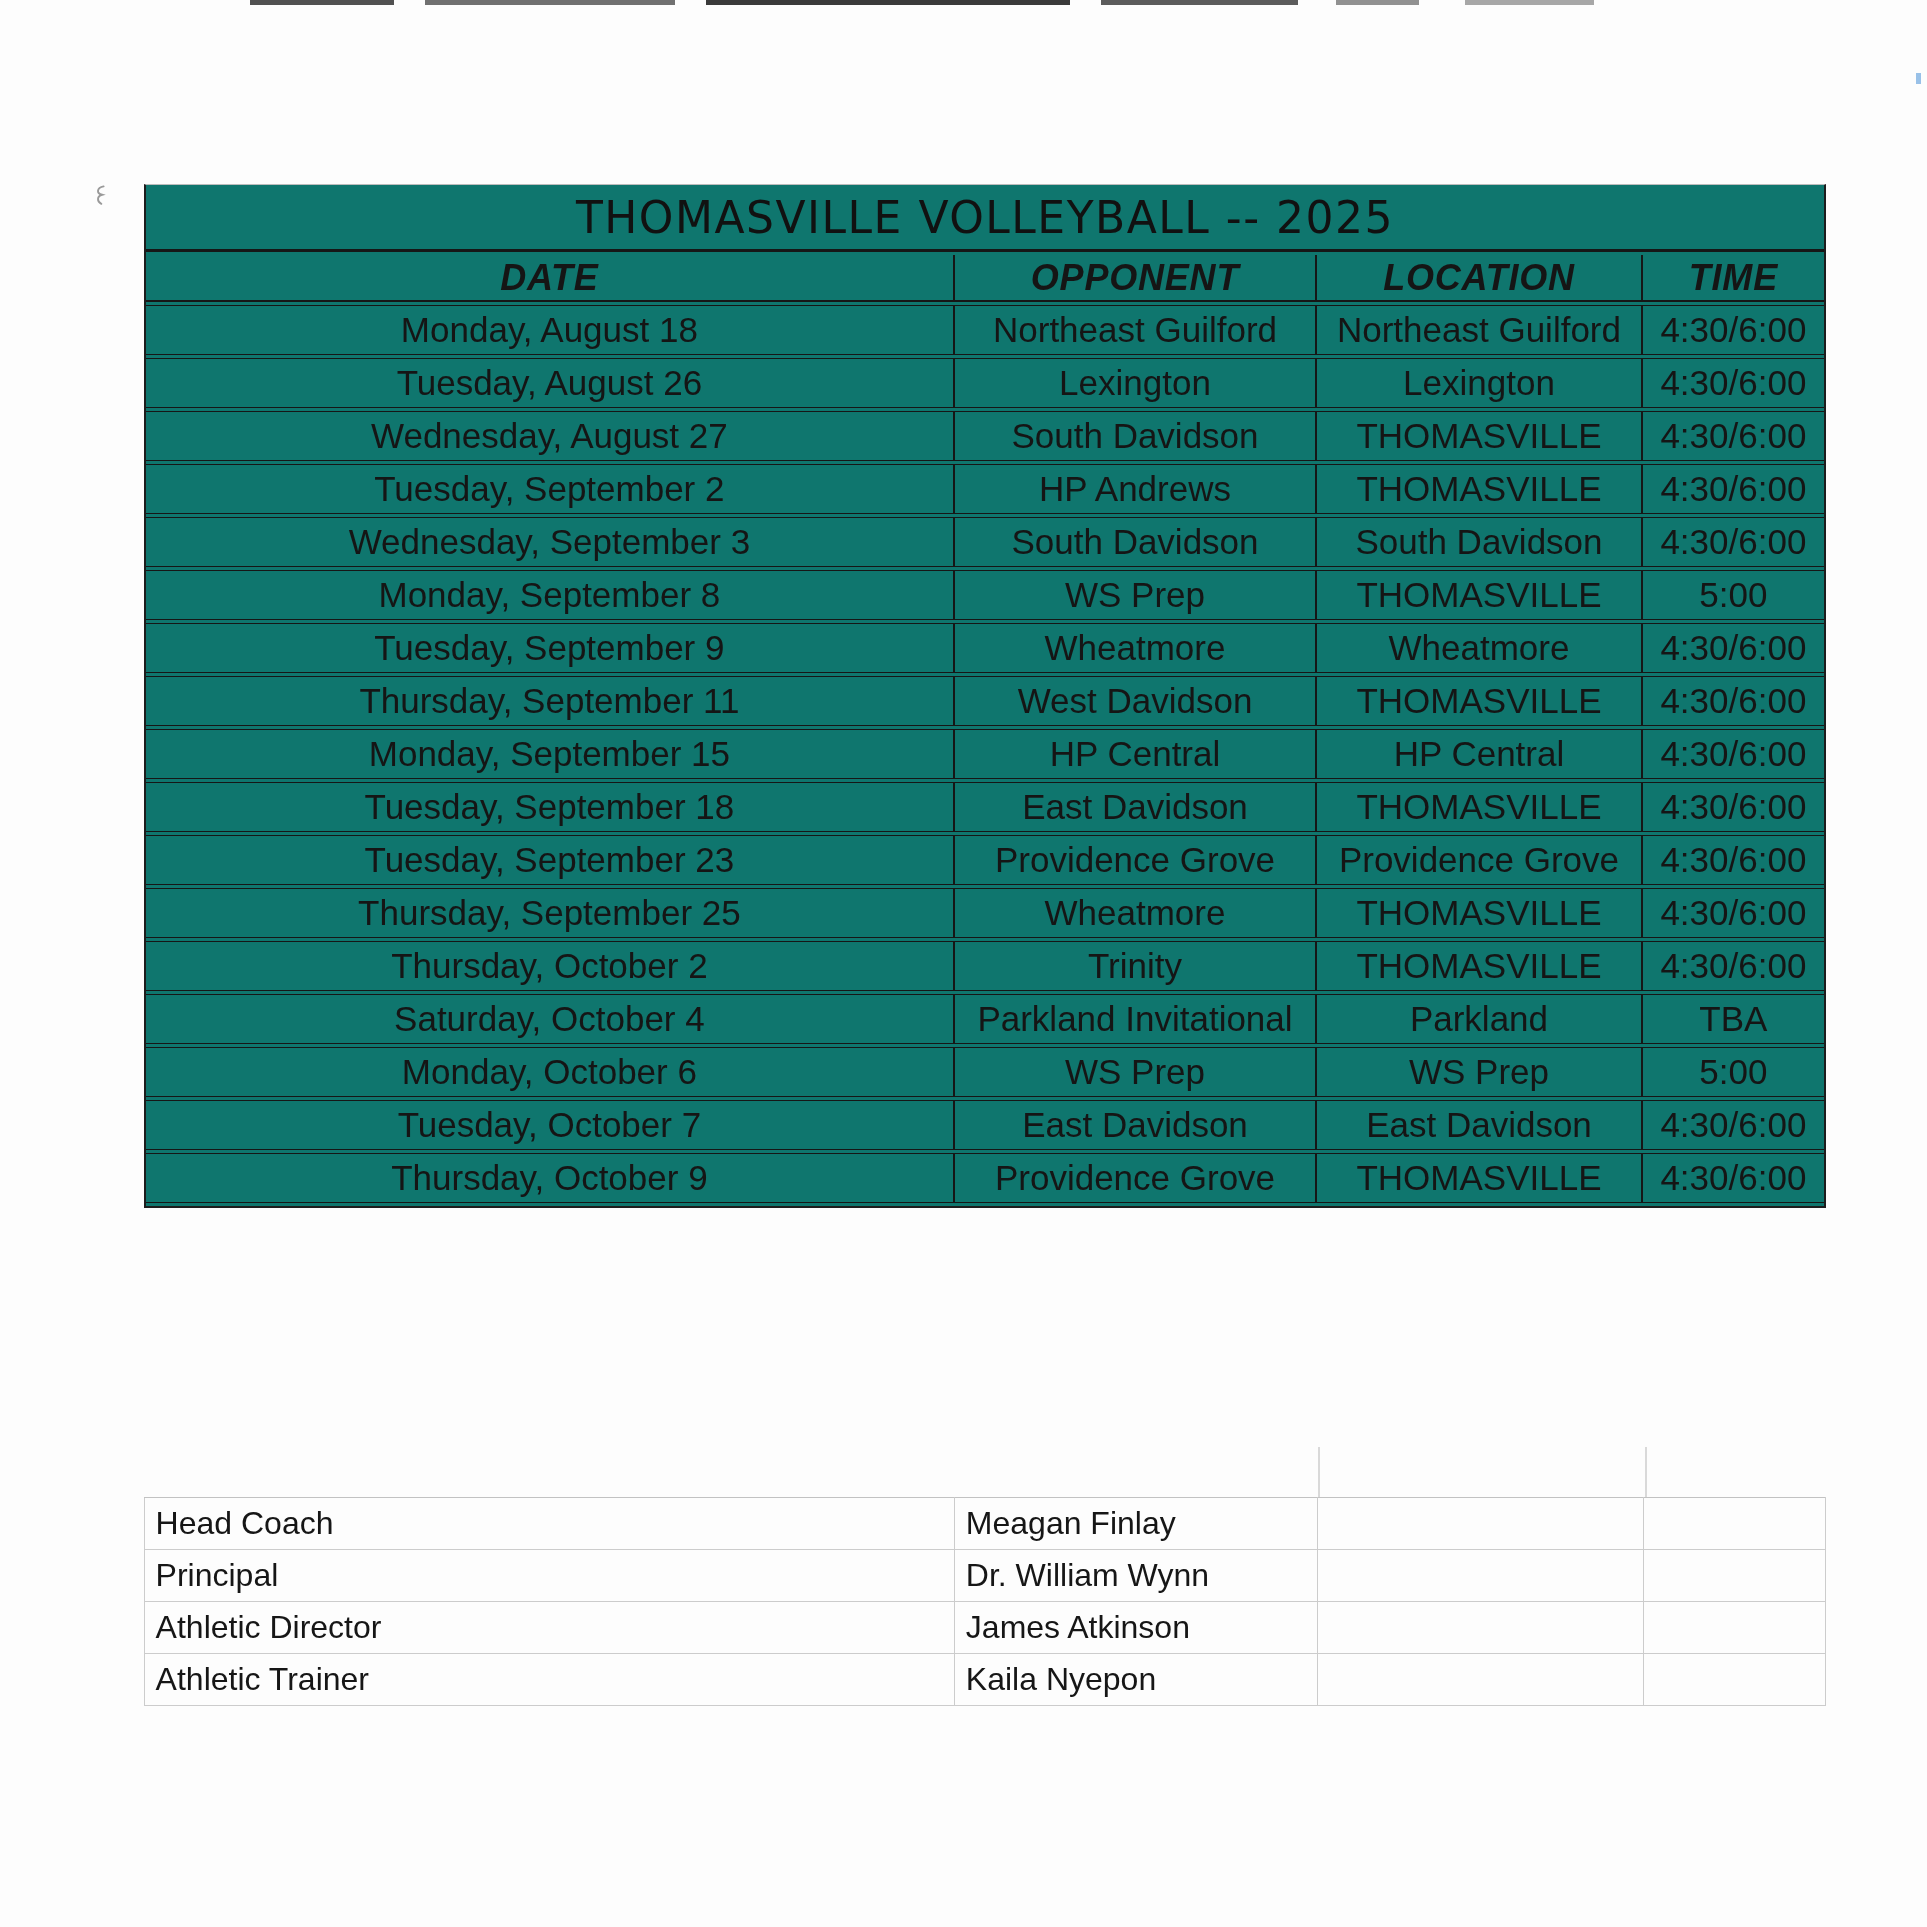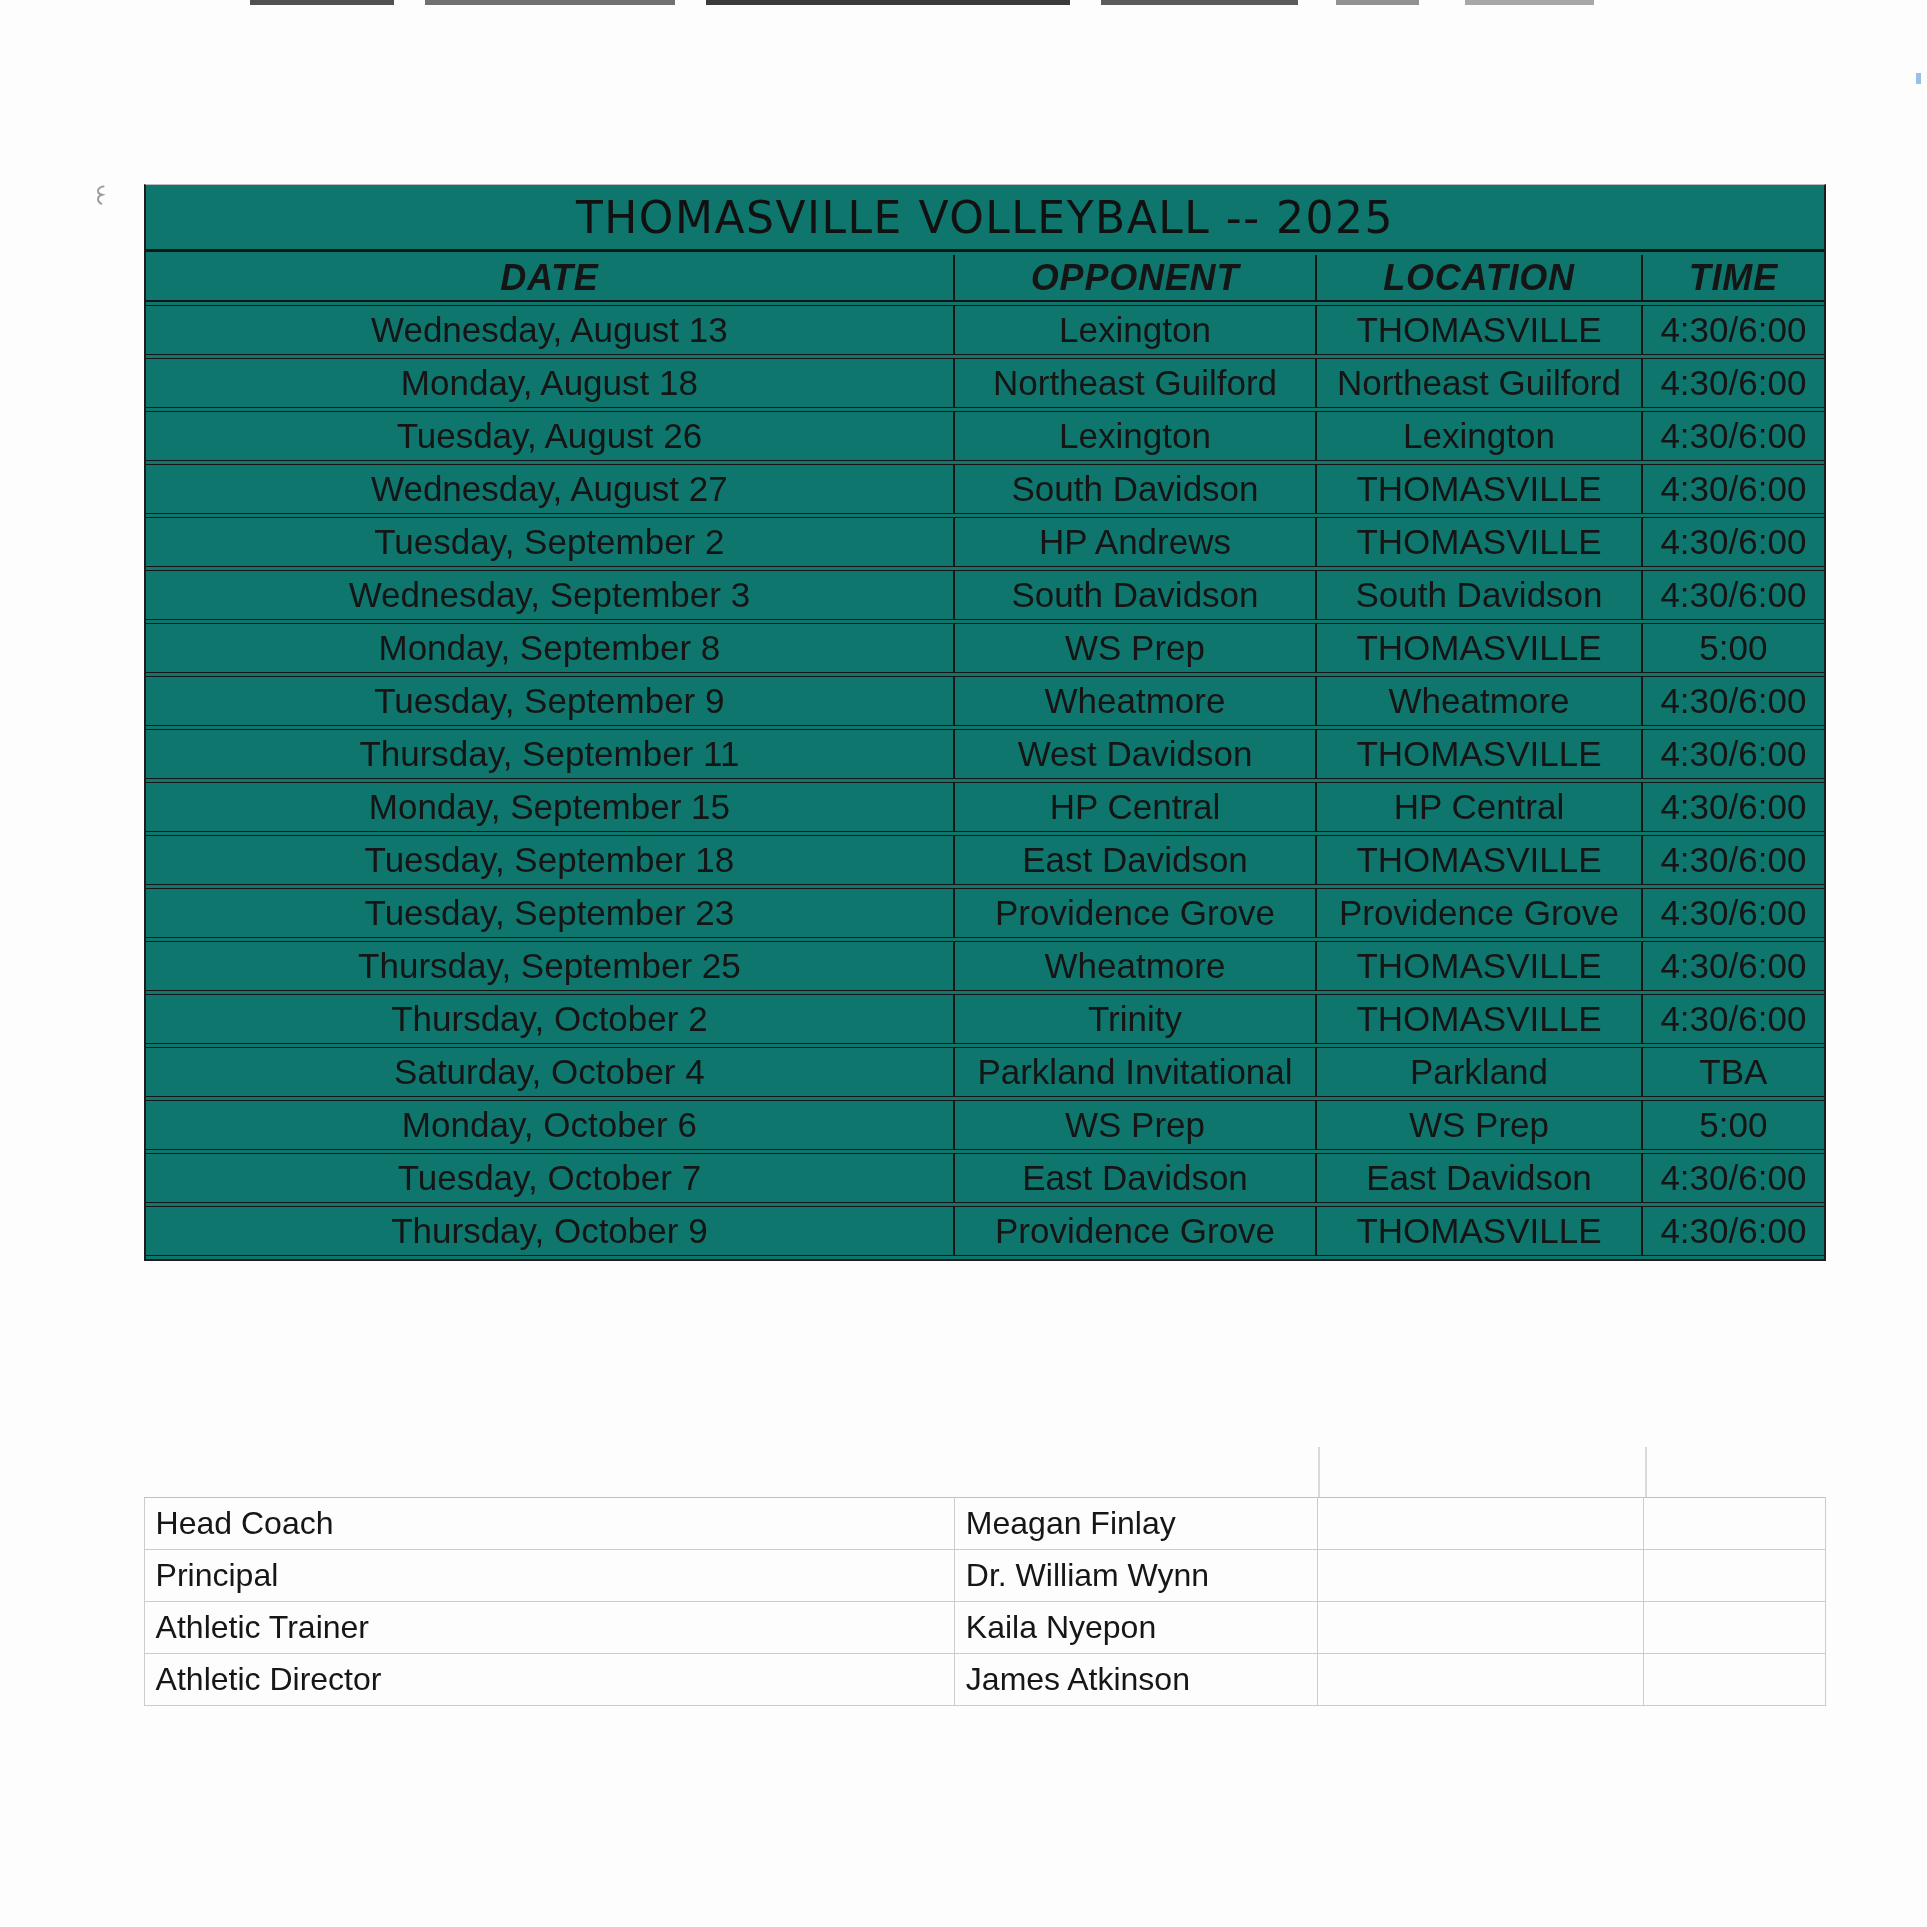--- a/index.html
+++ b/index.html
@@ -152,26 +152,20 @@
       <thead>
         <tr>
           <th>DATE</th>
           <th>OPPONENT</th>
           <th>LOCATION</th>
           <th>TIME</th>
         </tr>
       </thead>
       <tbody id="games-body">
           <tr>
-            <td>Wednesday, August 13</td>
-            <td>Lexington</td>
-            <td>THOMASVILLE</td>
-            <td>4:30/6:00</td>
-          </tr>
-          <tr>
             <td>Monday, August 18</td>
             <td>Northeast Guilford</td>
             <td>Northeast Guilford</td>
             <td>4:30/6:00</td>
           </tr>
           <tr>
             <td>Tuesday, August 26</td>
             <td>Lexington</td>
             <td>Lexington</td>
             <td>4:30/6:00</td>
@@ -287,28 +281,28 @@
           <td></td>
           <td></td>
         </tr>
         <tr>
           <td>Principal</td>
           <td>Dr. William Wynn</td>
           <td></td>
           <td></td>
         </tr>
         <tr>
+          <td>Athletic Director</td>
+          <td>James Atkinson</td>
+          <td></td>
+          <td></td>
+        </tr>
+        <tr>
           <td>Athletic Trainer</td>
           <td>Kaila Nyepon</td>
           <td></td>
           <td></td>
         </tr>
-        <tr>
-          <td>Athletic Director</td>
-          <td>James Atkinson</td>
-          <td></td>
-          <td></td>
-        </tr>
       </tbody>
   </table>
 
 </div>
 
 
 </body></html>

